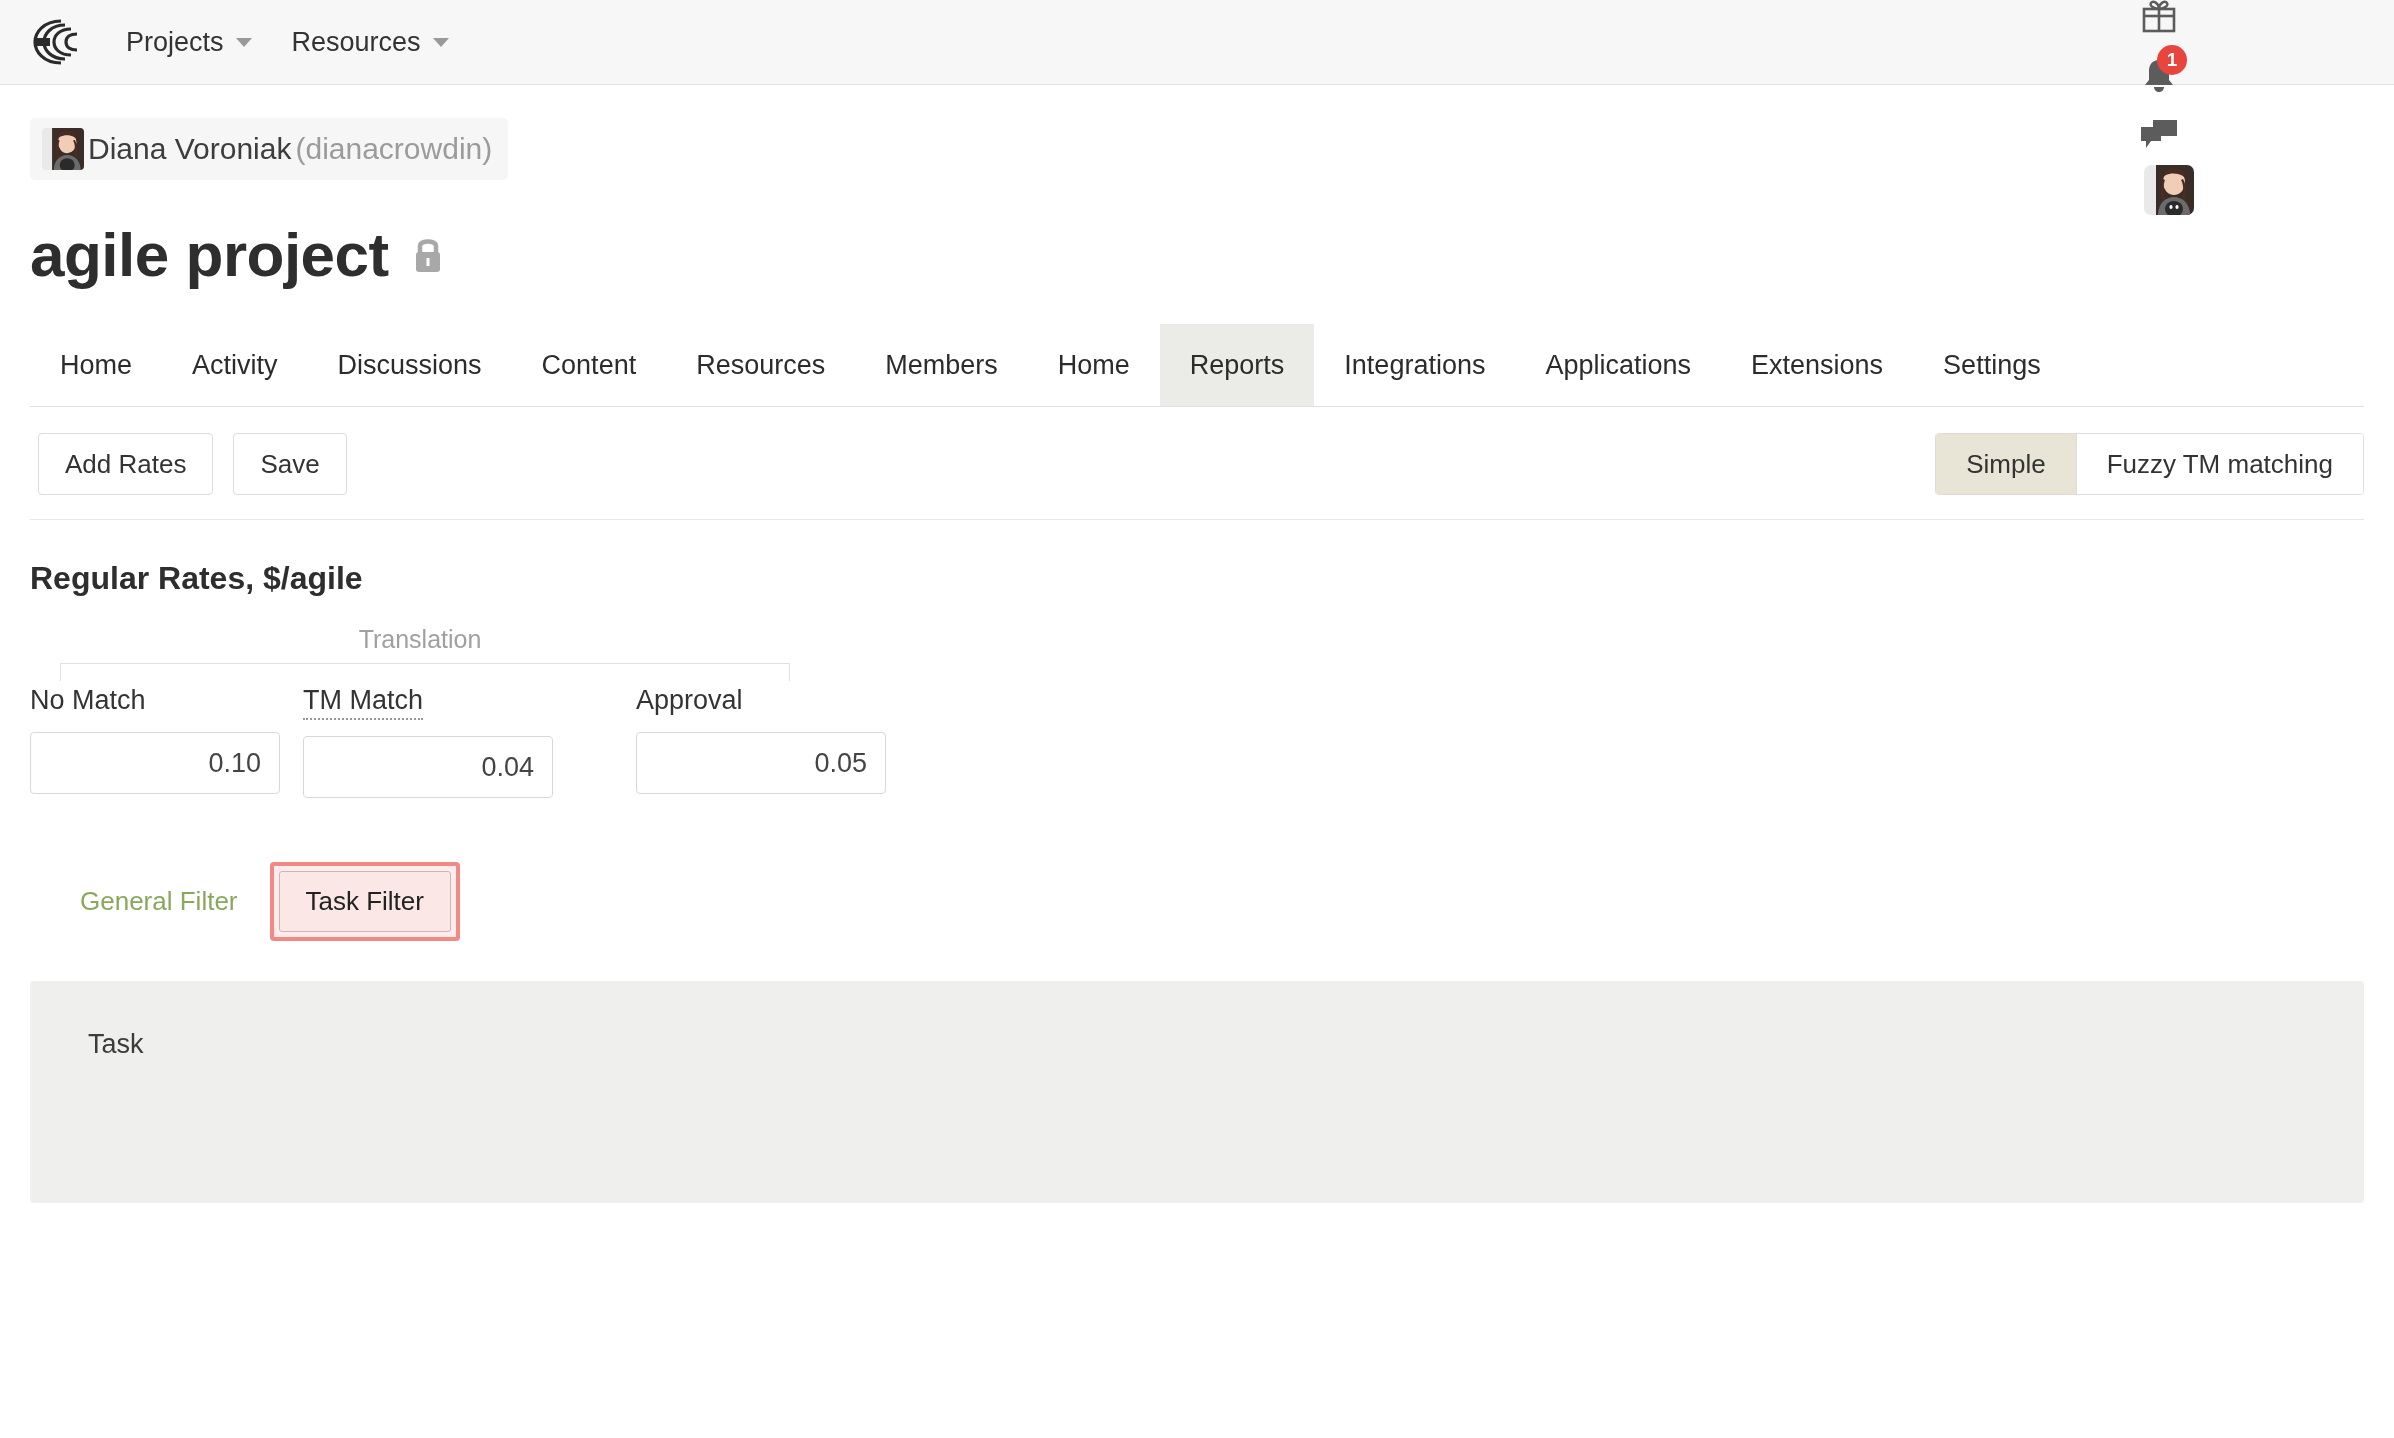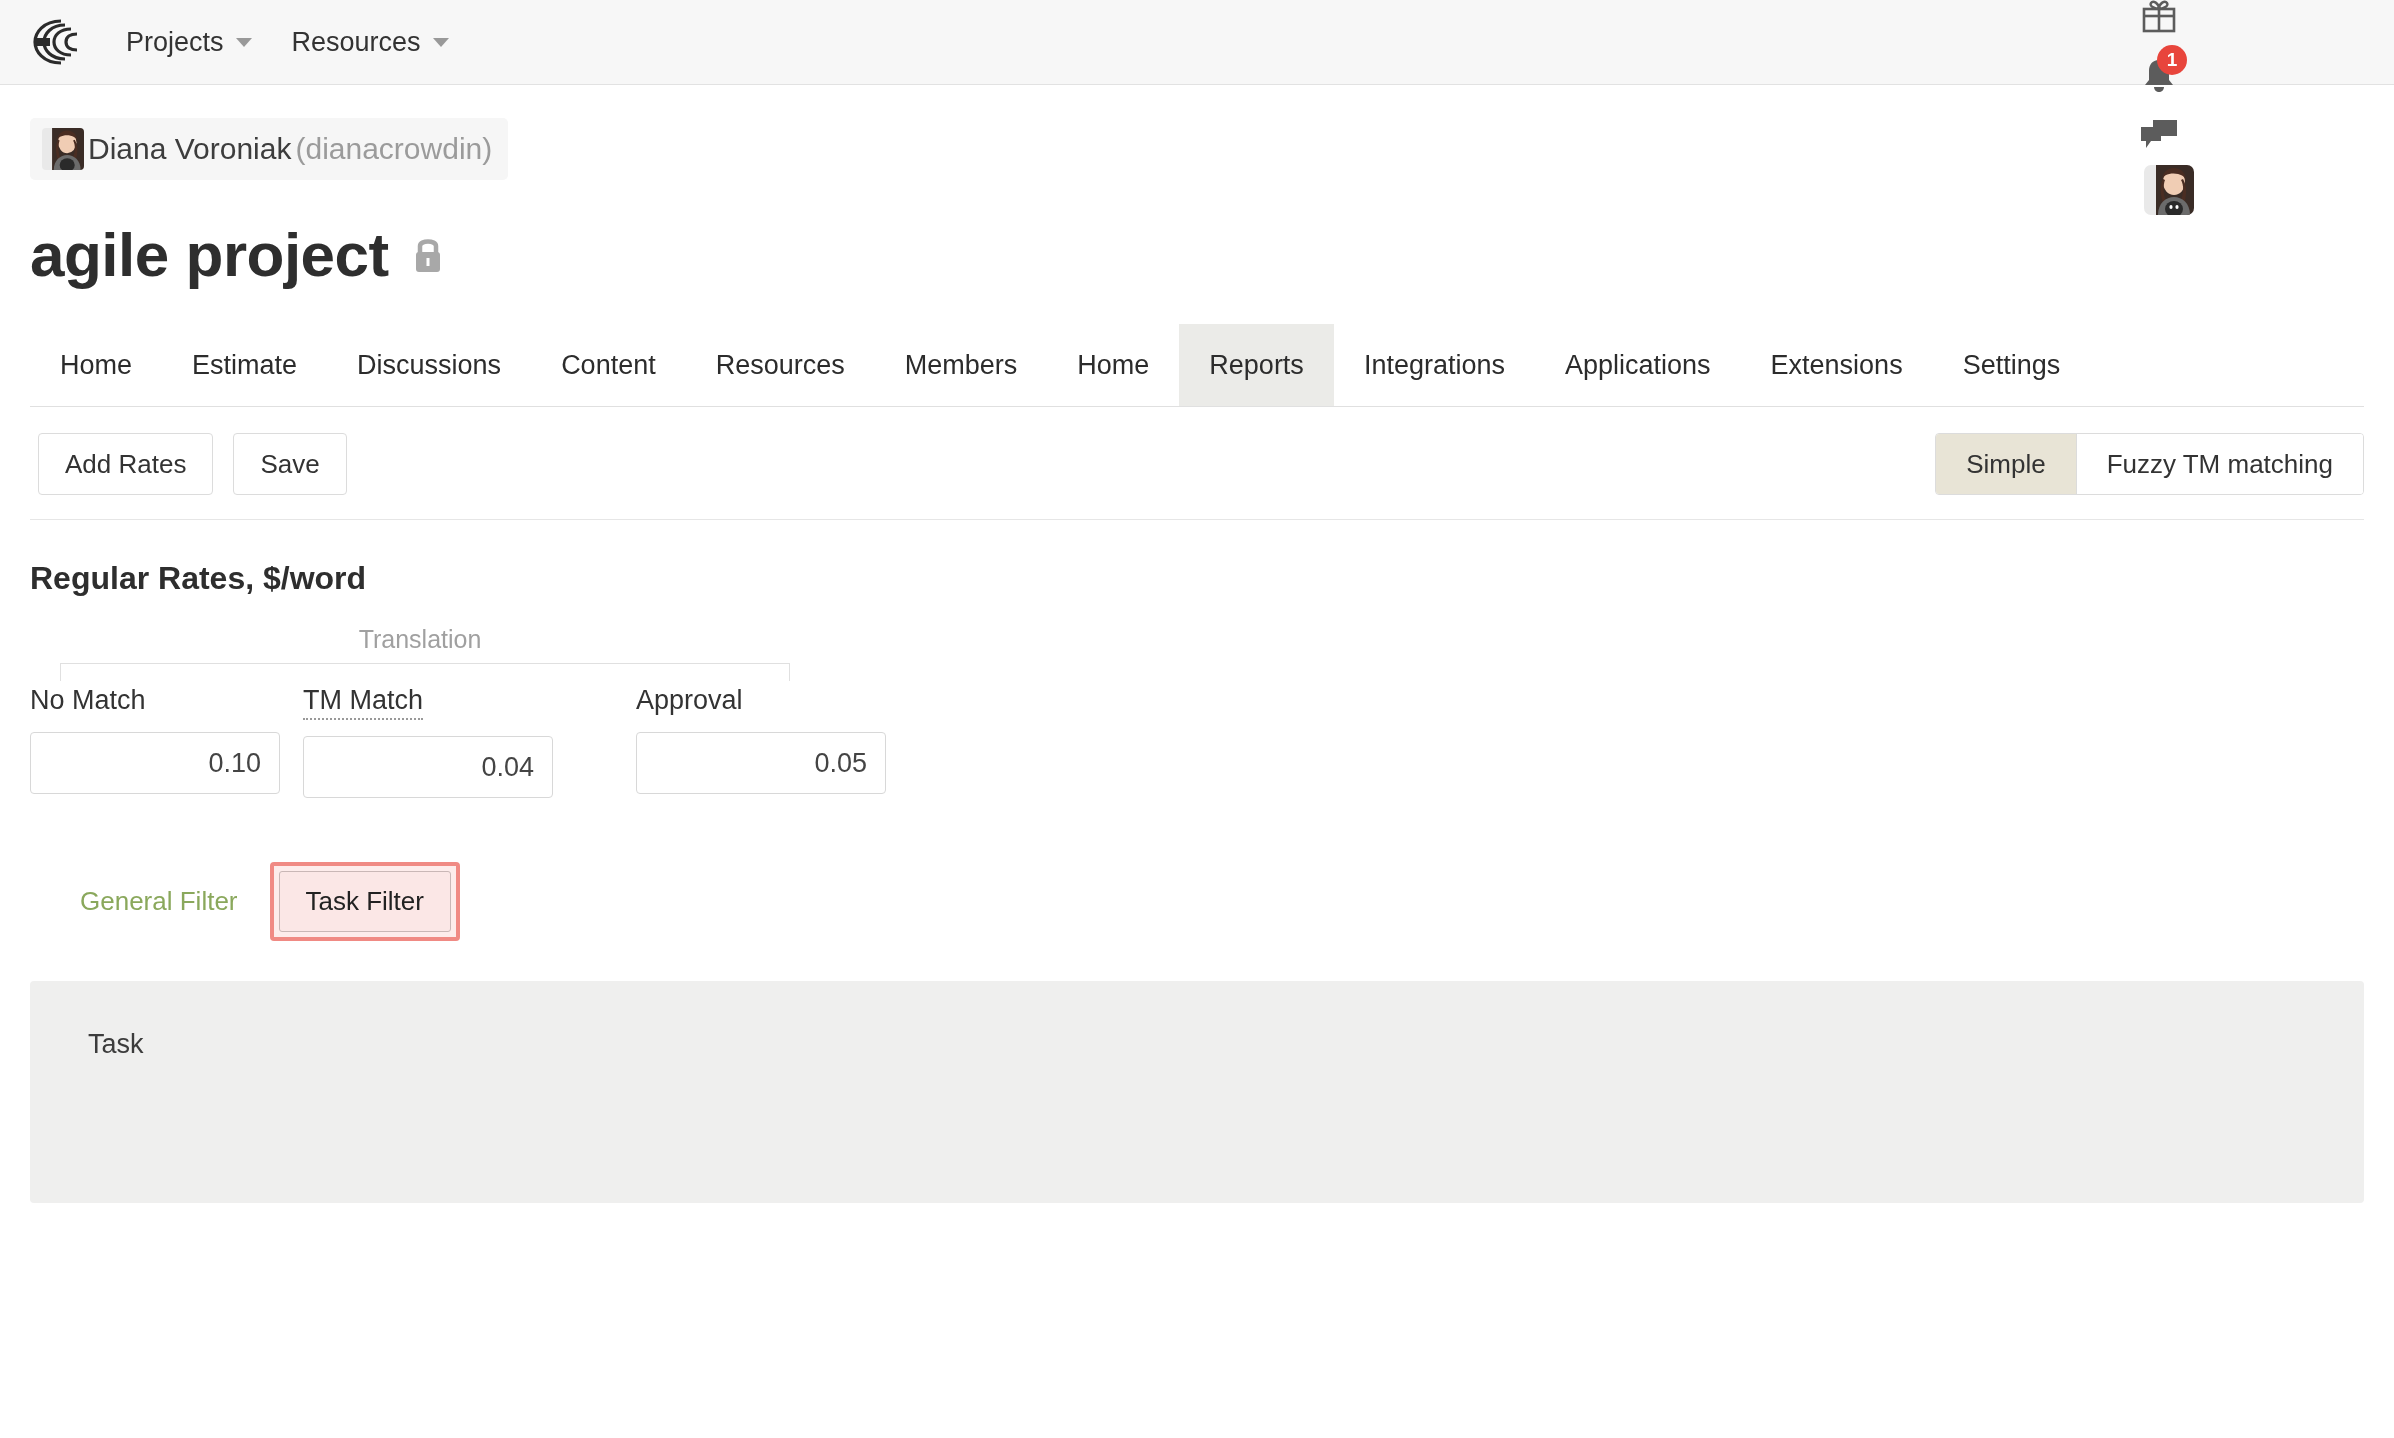--- a/index.html
+++ b/index.html
@@ -479,21 +479,21 @@
     <h1>agile project</h1>
     <svg width="34" height="40" viewBox="0 0 34 40">
       <path d="M9 18 L9 11 C9 5 25 5 25 11 L25 18" fill="none" stroke="#a8a8a8" stroke-width="4.5"></path>
       <rect x="5" y="17" width="24" height="20" rx="3" fill="#a8a8a8"></rect>
       <rect x="15.5" y="23" width="3" height="8" fill="#ffffff"></rect>
     </svg>
   </div>
 
   <div class="maintabs">
     <div class="maintab">Home</div>
-    <div class="maintab">Estimate</div>
+    <div class="maintab">Activity</div>
     <div class="maintab">Discussions</div>
     <div class="maintab">Content</div>
     <div class="maintab">Resources</div>
     <div class="maintab">Members</div>
     <div class="maintab">Home</div>
     <div class="maintab active">Reports</div>
     <div class="maintab">Integrations</div>
     <div class="maintab">Applications</div>
     <div class="maintab">Extensions</div>
     <div class="maintab">Settings</div>
@@ -502,21 +502,21 @@
 
   <div class="actionrow">
     <button class="btn-outline">Add Rates</button>
     <button class="btn-outline">Save</button>
     <div class="toggle-group">
       <div class="toggle-btn active">Simple</div>
       <div class="toggle-btn">Fuzzy TM matching</div>
     </div>
   </div>
 
-  <div class="rates-heading">Regular Rates, $/word</div>
+  <div class="rates-heading">Regular Rates, $/agile</div>
 
   <div class="rates-wrap">
     <div class="group-label">Translation</div>
     <div class="group-bracket"></div>
 
     <div class="rate-cols">
       <div class="rate-col">
         <span class="rate-label">No Match</span>
         <input class="rate-input" type="text" value="0.10" style="">
       </div>

